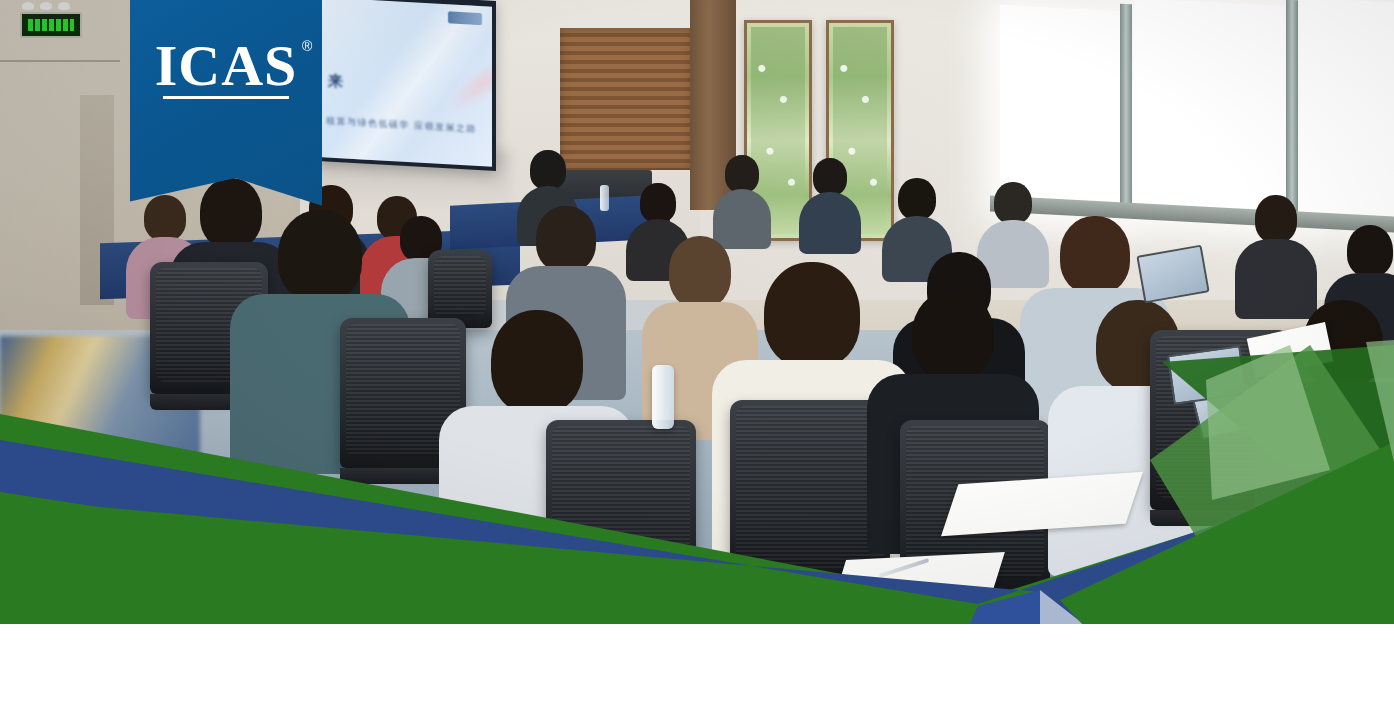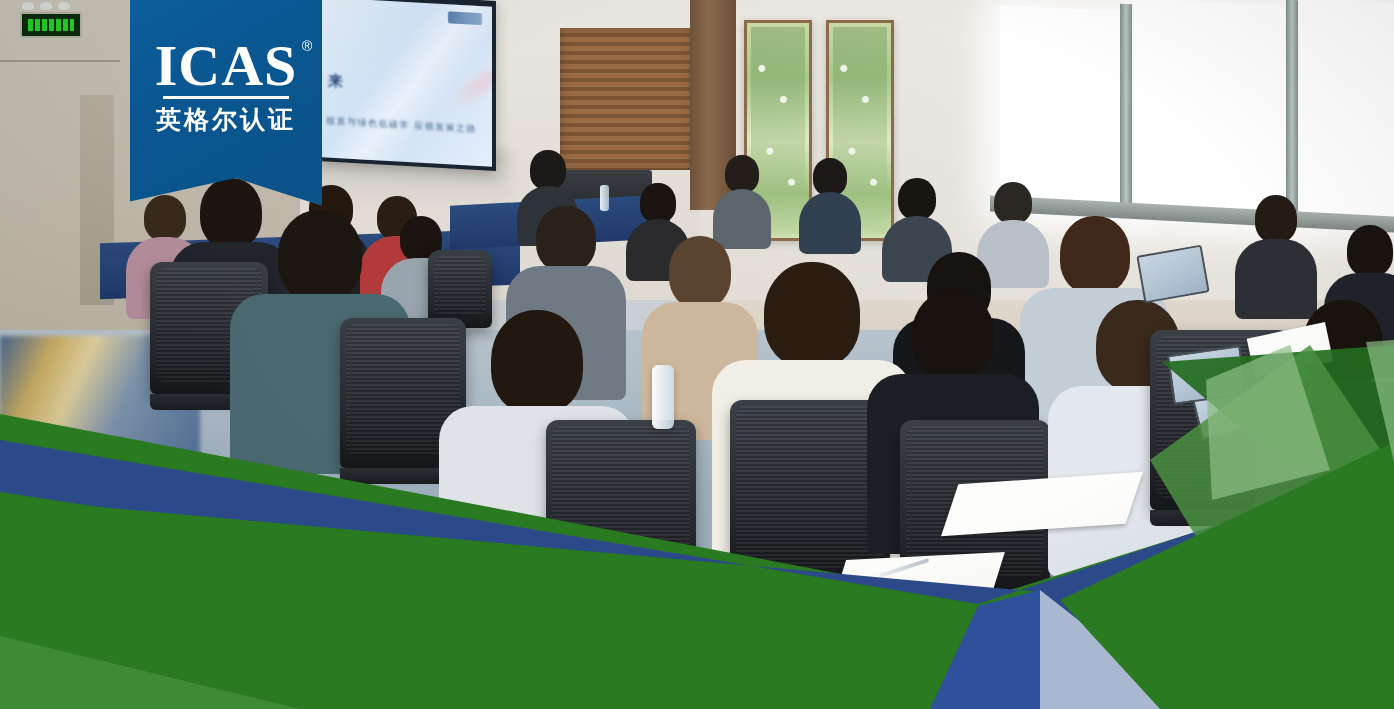--- a/index.html
+++ b/index.html
@@ -2,21 +2,21 @@
 <html><head>
 <meta charset="utf-8">
 <title>ICAS Banner</title>
 <style>
   html,body{margin:0;padding:0;background:#ffffff;}
   body{font-family:"Liberation Sans","DejaVu Sans",sans-serif;}
 
   #banner{
     position:relative;
     width:1394px;
-    height:709px;
+    height:624px;
     overflow:hidden;
     background:#c9cfd2;
   }
 
   
   .photo{position:absolute;inset:0;overflow:hidden;}
 
   
   .ceiling{position:absolute;left:0;top:0;width:100%;height:40px;
     background:linear-gradient(180deg,#e6e9ea 0%,#d8dcdd 100%);}
@@ -381,17 +381,16 @@
     </svg>
   </div>
 
   <div class="logo-panel">
     <div class="logo-inner">
       <div class="logo-word">
         <span>ICAS</span>
         <sup class="logo-reg">®</sup>
       </div>
       <div class="logo-rule"></div>
-      <div class="logo-cn">英格尔认证</div>
     </div>
   </div>
 
 </div>
 
 </body></html>

